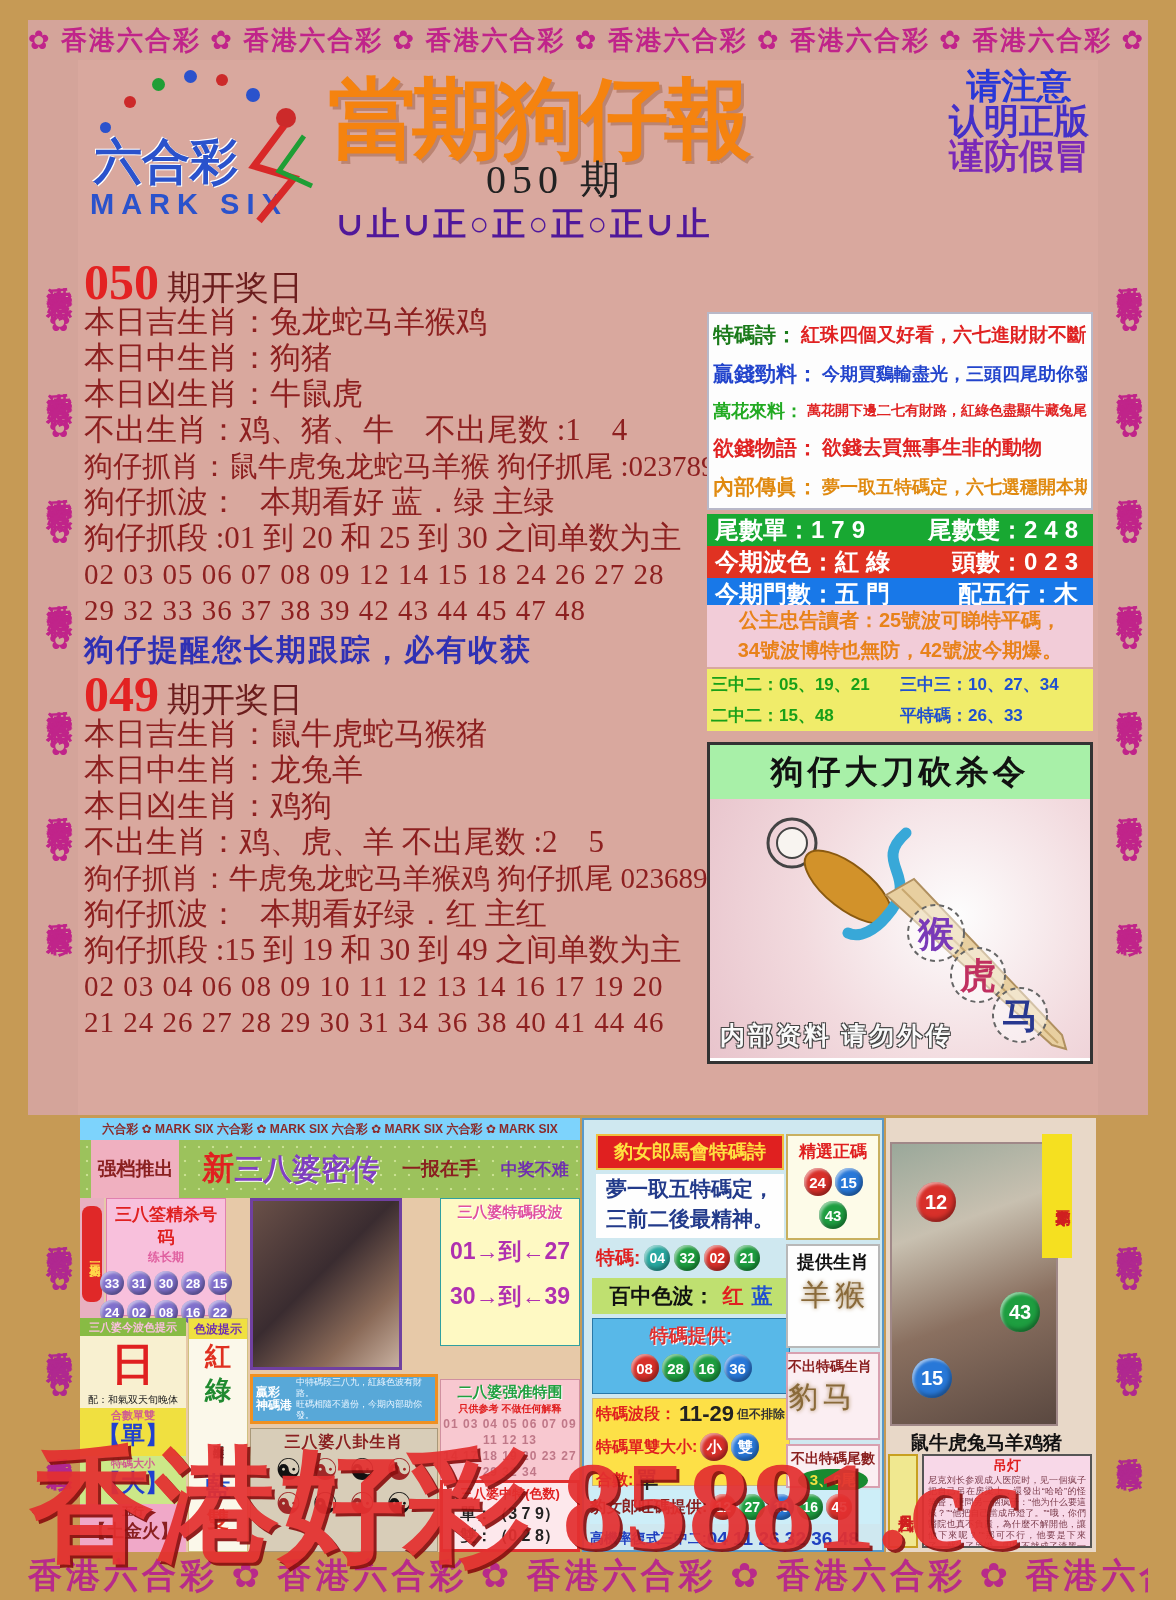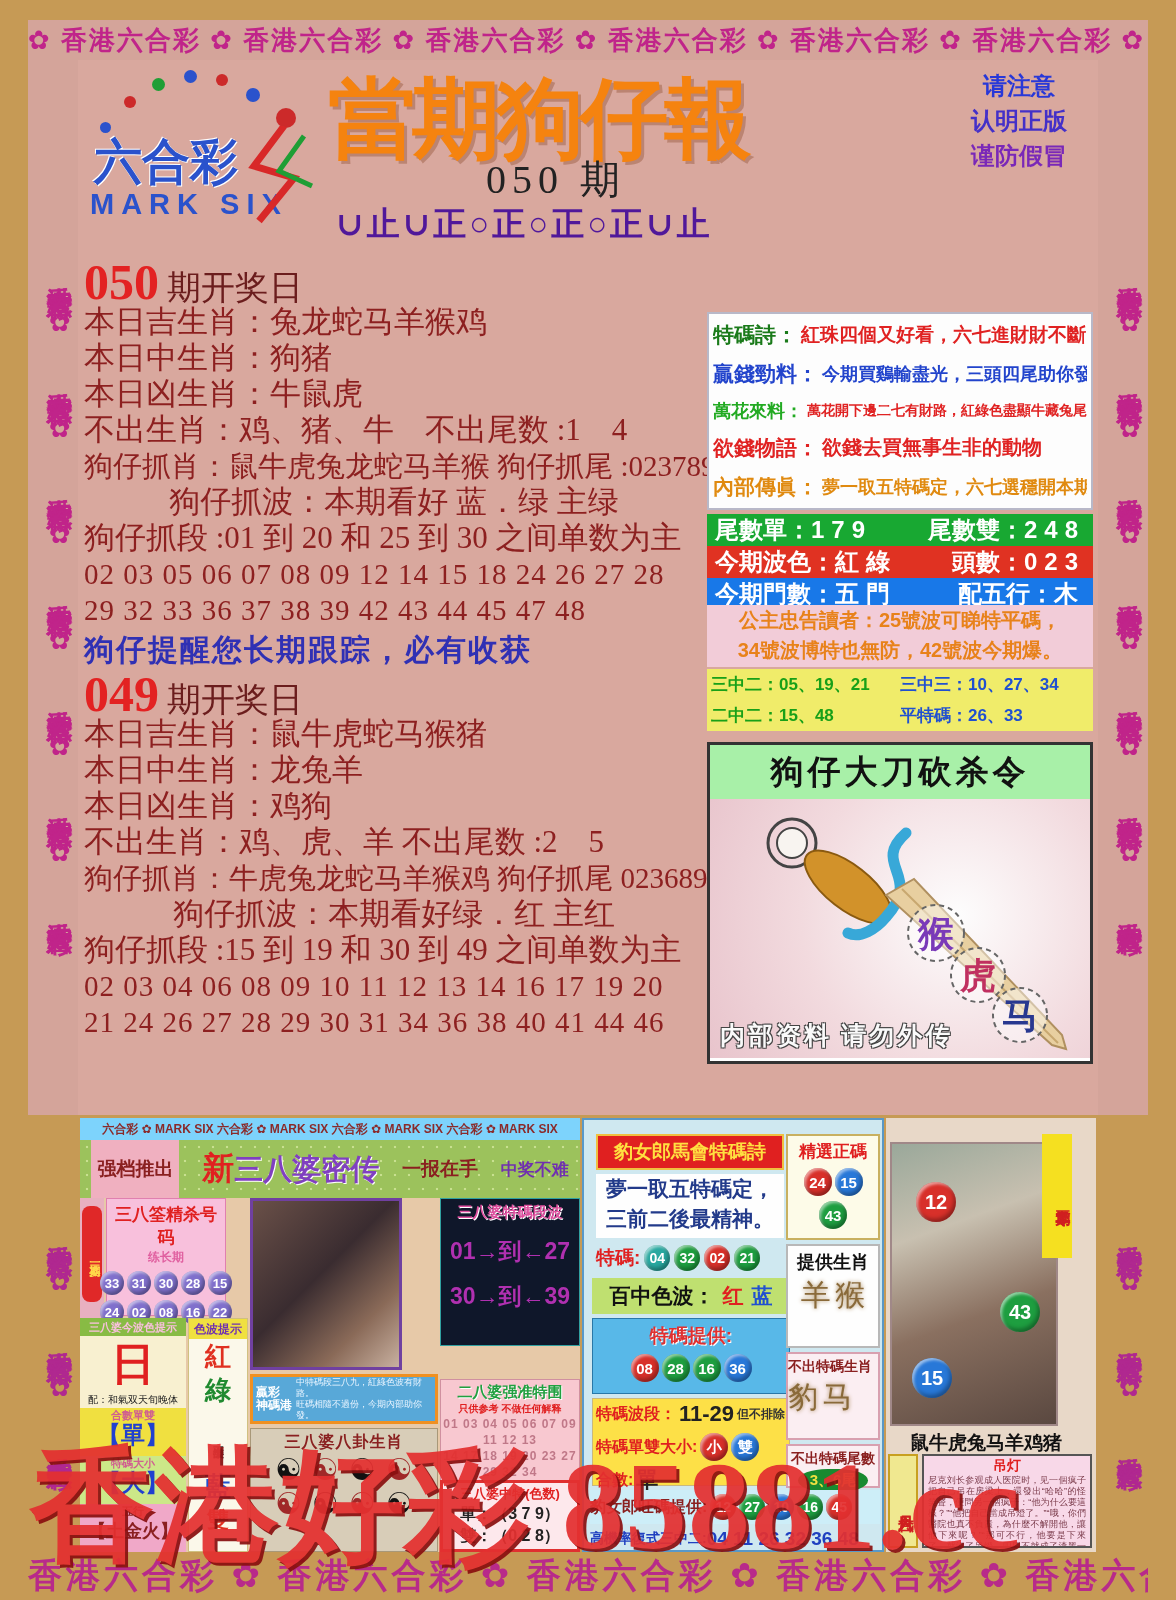--- a/index.html
+++ b/index.html
@@ -24,31 +24,31 @@
   
   .logo{left:6px;top:4px;width:250px;height:170px;}
   .dot{position:absolute;border-radius:50%;}
   .logo-cn{position:absolute;left:10px;top:66px;font-size:48px;font-weight:900;color:#2a52cc;
            text-shadow:1px 1px 0 #fff,-1px -1px 0 #fff;font-family:"Liberation Sans",sans-serif;}
   .logo-en{position:absolute;left:6px;top:124px;font-size:29px;font-weight:bold;color:#2a52cc;
            letter-spacing:7px;font-family:"Liberation Sans",sans-serif;}
   .masthead{left:250px;top:0px;width:650px;font-size:88px;font-weight:900;color:#f5830f;
             letter-spacing:-4px;white-space:nowrap;text-shadow:3px 3px 0 rgba(110,40,0,.28);}
   .issue{left:408px;top:92px;font-size:40px;color:#222;letter-spacing:6px;}
-  .notice{left:856px;top:8px;width:170px;text-align:center;font-weight:bold;font-size:24px;
+  .notice{left:856px;top:8px;width:170px;text-align:center;font-weight:bold;font-size:35px;
           line-height:35px;font-family:"Liberation Sans",sans-serif;}
   .notice .n1{color:#2838d8}.notice .n2{color:#4430c8}.notice .n3{color:#7a28b8}
   .tally{left:258px;top:142px;font-size:33px;font-weight:bold;color:#50189a;letter-spacing:3px;}
 
   
   .block{width:640px;color:#8d2020;font-size:31px;line-height:36px;white-space:nowrap;}
   .block p{margin:0;}
   .bh{height:44px;line-height:44px;font-size:34px;color:#6b1d1d;}
   .bh .bn{color:#e32222;font-size:50px;font-weight:bold;margin-right:8px;}
-  .split{display:flex;justify-content:center;width:620px;}
+  .split{display:flex;justify-content:flex-start;width:620px;gap:21px;}
   .b050{left:6px;top:200px;}
   .reminder{left:6px;top:570px;font-size:30px;color:#3030b4;font-weight:bold;letter-spacing:2px;}
   .b049{left:6px;top:612px;}
 
   
   .tips{left:629px;top:252px;width:386px;height:198px;background:#fdfdfd;border:2px solid #b8b8c8;
         display:flex;flex-direction:column;justify-content:space-around;padding:2px 4px;box-sizing:border-box;
         font-family:"Liberation Sans",sans-serif;font-weight:bold;}
   .tips .row{display:flex;align-items:center;white-space:nowrap;overflow:hidden;}
   .tips .lb{flex:0 0 auto;margin-right:4px;}
@@ -137,21 +137,21 @@
   .info-lb{color:#fff;font-weight:bold;font-size:12px;line-height:13px;flex:0 0 auto;}
   .info-tx{color:#e8f4ff;font-size:9px;line-height:11px;}
 
   .bagua{left:170px;top:310px;width:188px;height:124px;background:#d8cdb8;border:1px solid #a89878;
          box-sizing:border-box;text-align:center;}
   .bg-t{color:#8a2020;font-weight:900;font-size:16px;margin-top:3px;letter-spacing:1px;}
   .yy{font-size:30px;line-height:34px;}
   .yy span{margin:0 5px;}
   .yy .c1{color:#111}.yy .c2{color:#a02828}
 
-  .cyanB{left:360px;top:80px;width:140px;height:148px;background:#0f172a;border:1px solid #30a0a0;
+  .cyanB{left:360px;top:80px;width:140px;height:148px;background:#fef9c3;border:1px solid #30a0a0;
          box-sizing:border-box;text-align:center;}
   .cy-t{color:#e050a0;font-weight:900;font-size:15px;margin-top:4px;text-shadow:1px 1px 0 #fff;}
   .cy-r{color:#b030b0;font-weight:900;font-size:23px;margin-top:14px;}
   .pinkB{left:360px;top:230px;width:140px;height:128px;background:#f8c8d0;border:1px solid #d090a0;
          box-sizing:border-box;text-align:center;margin-top:31px;}
   .pk-t{color:#20a040;font-weight:900;font-size:15px;margin-top:3px;text-shadow:1px 1px 0 #fff;}
   .pk-s{color:#e02020;font-size:10px;font-weight:bold;}
   .pk-n{color:#c07888;font-size:12px;font-weight:bold;line-height:16px;letter-spacing:1px;}
   .midB{left:360px;top:362px;width:140px;height:72px;background:#fde8ec;border:3px solid #e03030;
         box-sizing:border-box;text-align:center;}

